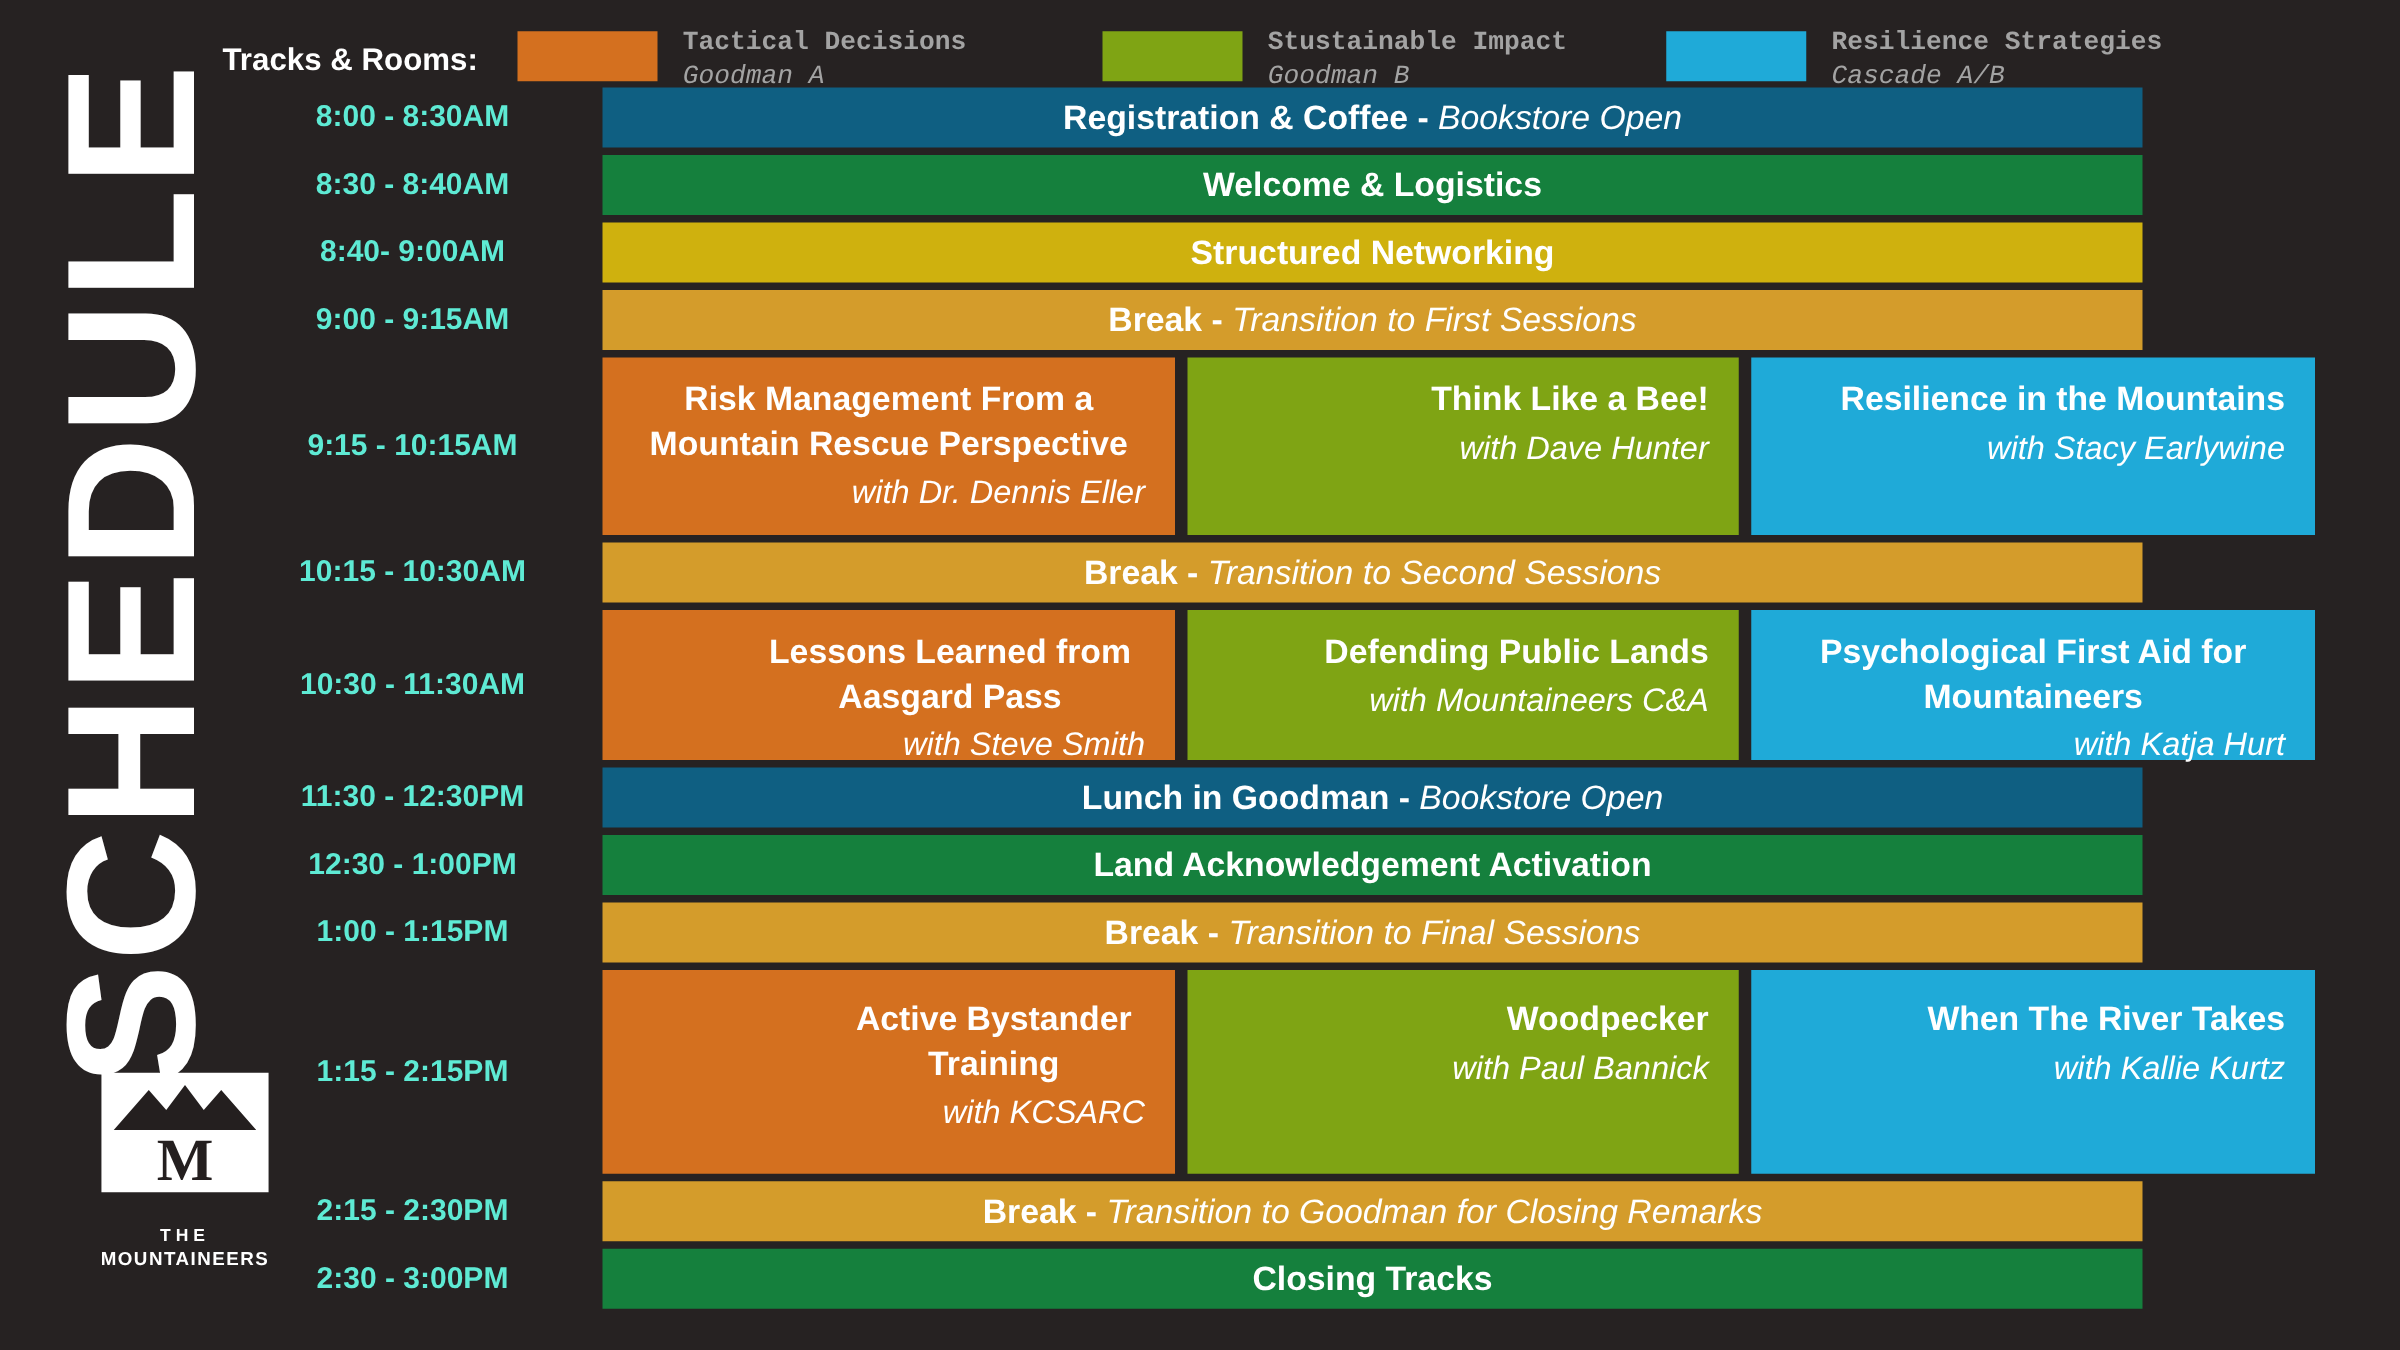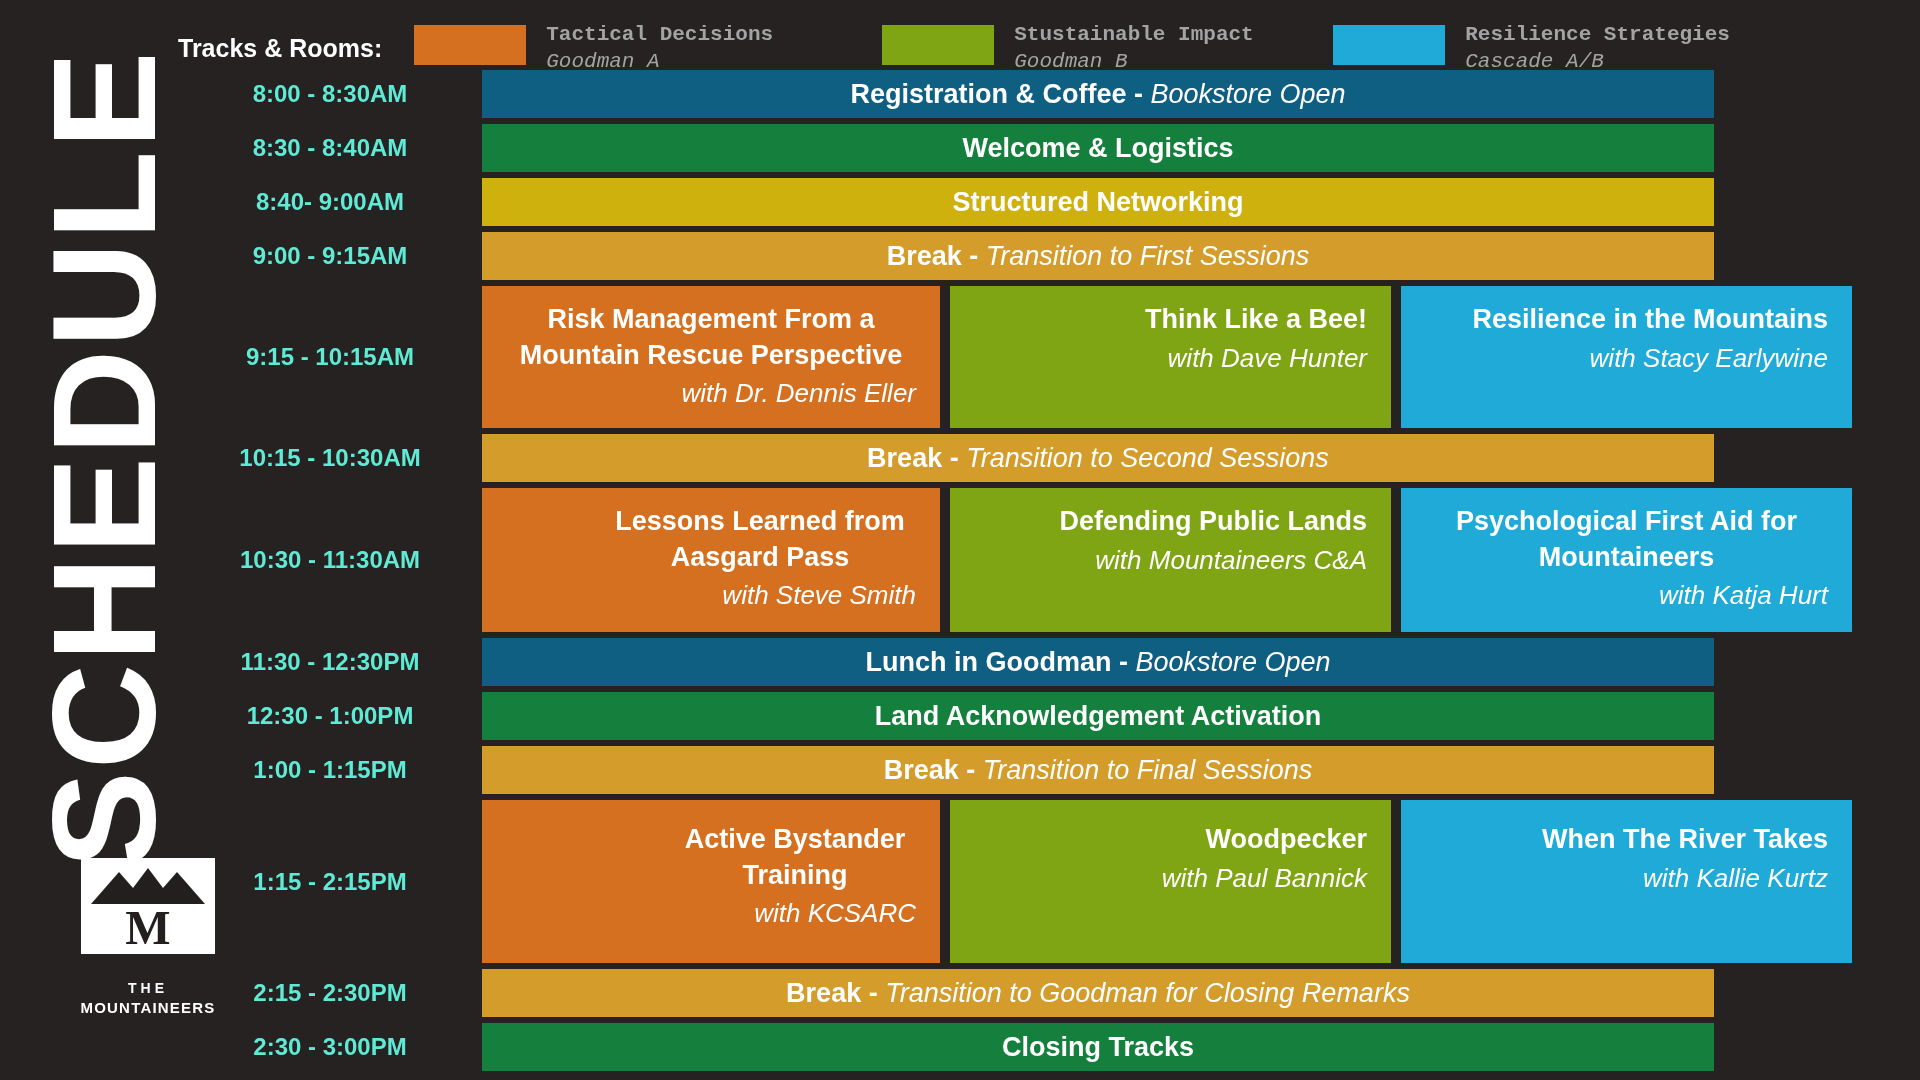--- a/index.html
+++ b/index.html
@@ -34,21 +34,21 @@
   .bar { width:1232px; height:48px; display:flex; align-items:center; justify-content:center;
          color:#fff; font-size:27px; white-space:pre; }
   .bar .b { font-weight:bold; }
   .bar .i { font-style:italic; }
 
   .cols { display:flex; gap:10px; }
   .cell { box-sizing:border-box; padding:16px 24px 0; display:flex; flex-direction:column;
           align-items:flex-end; color:#fff; text-align:center; }
   .cw1 { width:458px; } .cw2 { width:441px; } .cw3 { width:451px; }
   .h142 .cell { height:142px; }
-  .h144 .cell { height:144px; }
+  .h144 .cell { height:120px; }
   .h163 .cell { height:163px; padding-top:22px; }
   .cell .t { font-weight:bold; font-size:27px; line-height:1.32; }
   .cell .s { font-style:italic; font-size:26px; line-height:1.32; margin-top:3px; }
   .maxw-310 { max-width:312px; }
   .maxw-240 { max-width:242px; }
 
   
   .c-teal    { background:#0F5F82; }
   .c-lgreen  { background:#15803d; }
   .c-mustard { background:#CFB10E; }

